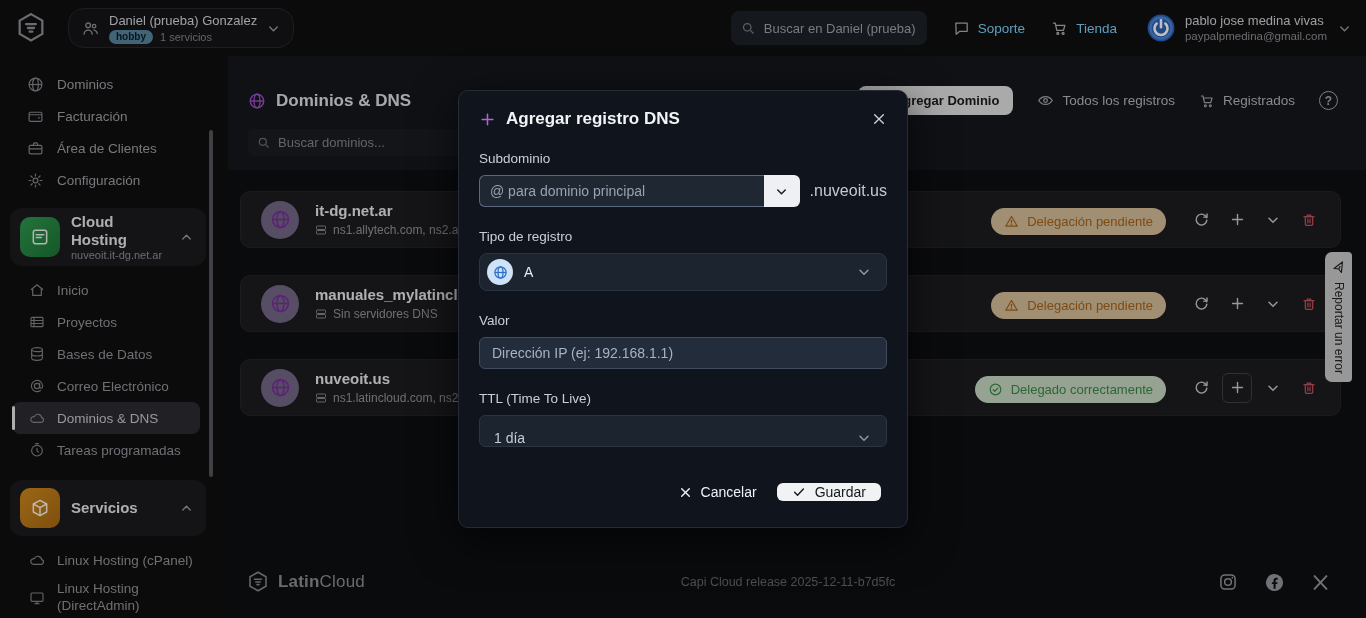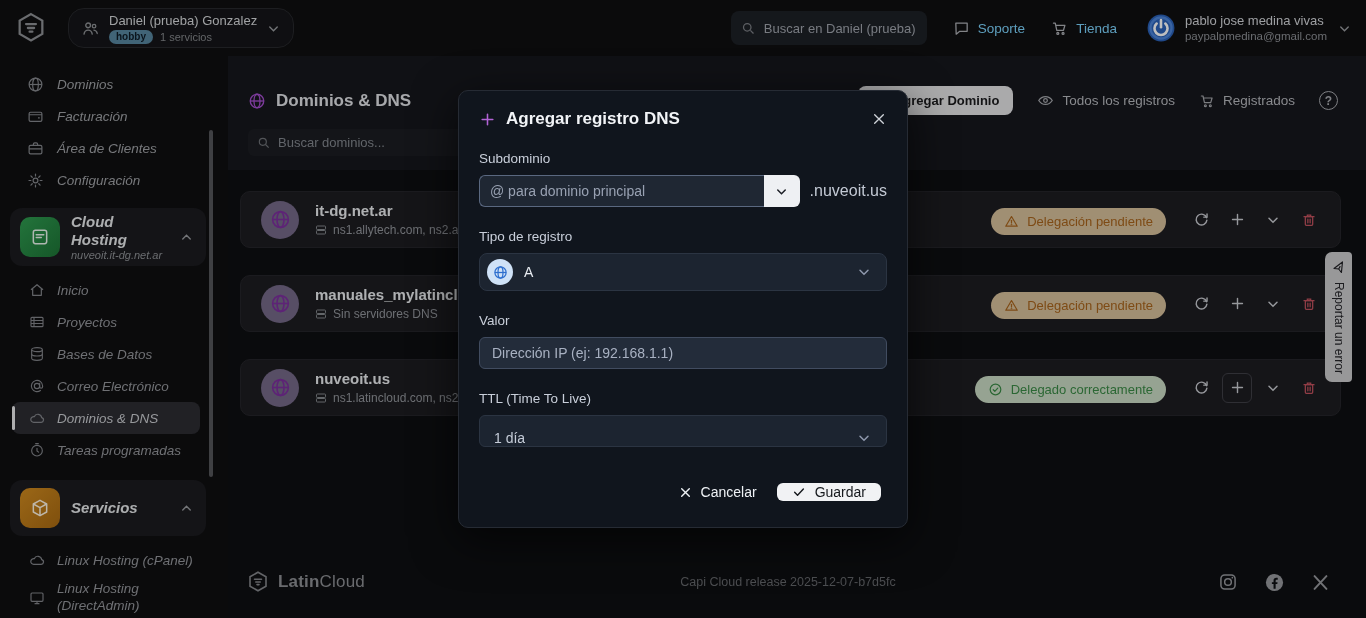--- a/index.html
+++ b/index.html
@@ -28,21 +28,21 @@
   .top-link { display: flex; align-items: center; gap: 8px; color: #7dd3fc; font-size: 13.5px;
     margin-left: 26px; cursor: pointer; }
   .top-link .ico { color: #aeb0b5; }
   .topuser { display: flex; align-items: center; gap: 10px; margin-left: 30px; cursor: pointer; }
   .topuser-meta { display: flex; flex-direction: column; line-height: 1.25; }
   .topuser-name { font-size: 13px; color: #d2d4d8; }
   .topuser-email { font-size: 11.5px; color: #8e9196; }
 
   
   .sidebar { position: absolute; top: 56px; left: 0; width: 228px; bottom: 0; background: #0f0f11;
-    padding: 12px 0 4px 0; z-index: 5; font-style: italic; }
+    padding: 12px 0 4px 0; z-index: 5; }
   .side-item { height: 32px; display: flex; align-items: center; gap: 13px; padding: 0 0 0 26px;
     color: #9fa1a5; font-size: 13.5px; cursor: pointer; }
   .side-item .ico { color: #85878c; width: 18px; display: flex; justify-content: center; }
   .side-card { margin: 12px 22px 0 10px; background: #1b1b1f; border-radius: 12px; height: 58px;
     display: flex; align-items: center; gap: 11px; padding: 0 12px 0 10px; cursor: pointer; }
   .side-card .bigicon { width: 40px; height: 40px; border-radius: 10px; display: flex;
     align-items: center; justify-content: center; color: #eaf4ec; flex: 0 0 auto; }
   .bigicon.green { background: linear-gradient(135deg, #2f9b50, #1d7436); }
   .bigicon.orange { background: linear-gradient(135deg, #cf8a1f, #a96a12); color: #fdf3e2; }
   .side-card-title { font-size: 15px; font-weight: bold; color: #e6e8ea; line-height: 1.2; }
@@ -638,21 +638,21 @@
     <div class="footer">
       <div class="f-left">
         <span class="ico">
           <svg width="24" height="24" viewBox="0 0 24 24" fill="none" stroke="currentColor" stroke-width="1.6" stroke-linecap="round">
               <path d="M12 2.2l8 4.6v9.4l-8 4.6-8-4.6V6.8z"></path>
               <path d="M8.5 9.2h7M9.8 12h4.4M11 14.6h2"></path>
             </svg>
         </span>
         <span class="brand-text"><b>Latin</b><span>Cloud</span></span>
       </div>
-      <div class="f-center">Capi Cloud release 2025-12-07-b7d5fc</div>
+      <div class="f-center">Capi Cloud release 2025-12-11-b7d5fc</div>
       <div class="f-right">
         <span class="ico">
           <svg width="20" height="20" viewBox="0 0 24 24" fill="none" stroke="currentColor" stroke-width="1.8">
               <rect x="3.5" y="3.5" width="17" height="17" rx="4.5"></rect>
               <circle cx="12" cy="12" r="4"></circle>
               <circle cx="17.2" cy="6.8" r="1" fill="currentColor" stroke="none"></circle>
             </svg>
         </span>
         <span class="ico">
           <svg width="21" height="21" viewBox="0 0 24 24">

